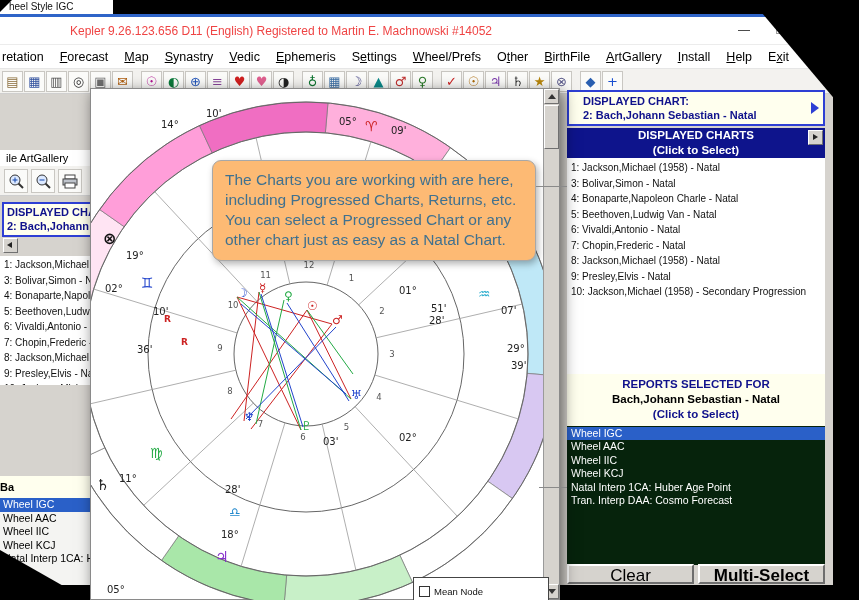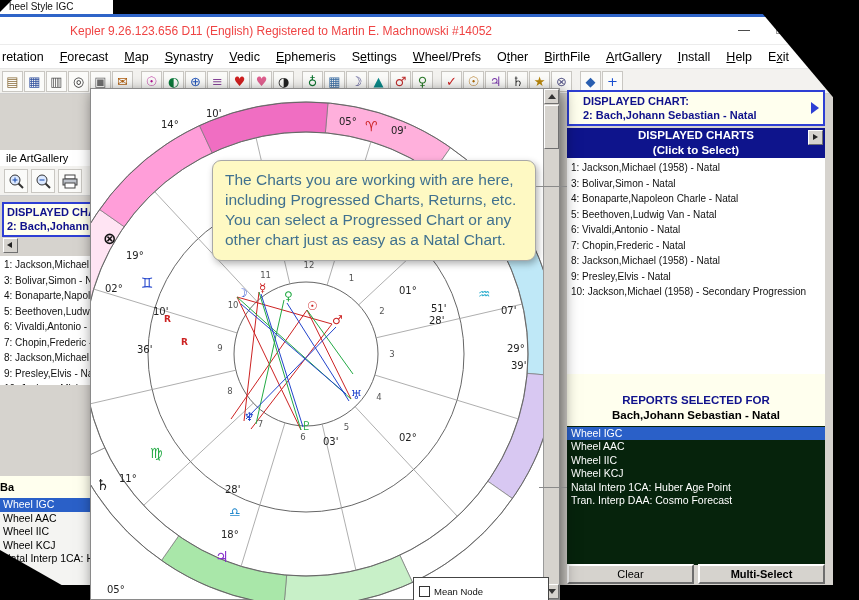--- a/index.html
+++ b/index.html
@@ -31,27 +31,27 @@
   #calc-header{position:absolute;left:567px;top:128px;width:258px;height:30px;background:#0e148c;color:#fff;
                font-weight:bold;font-size:11.5px;text-align:center;line-height:15px;z-index:2;}
   #calc-scroll{position:absolute;right:2px;top:2px;width:13px;height:13px;background:#d6d3ce;
                border:1px solid;border-color:#fff #707070 #707070 #fff;}
   #calc-scroll::after{content:"";position:absolute;left:4px;top:3px;border-top:3px solid transparent;
                border-bottom:3px solid transparent;border-left:5px solid #222;}
   #calc-list{position:absolute;left:567px;top:158px;width:258px;height:216px;background:#fff;padding-top:2px;z-index:2;}
   .calc-row{font-size:10px;line-height:15.5px;padding-left:4px;color:#101010;white-space:nowrap;overflow:hidden;}
   #reports-header{position:absolute;left:567px;top:374px;width:258px;height:52px;background:#ffffee;
                   text-align:center;font-weight:bold;font-size:11.5px;padding-top:3px;z-index:2;}
-  .rh-blue{color:#10128c;line-height:15px;margin-top:16px;} .rh-black{color:#000;line-height:15px;}
+  .rh-blue{color:#10128c;line-height:15px;} .rh-black{color:#000;line-height:15px;}
   #reports-list{position:absolute;left:567px;top:426px;width:258px;height:138px;background:#06230c;padding-top:1px;z-index:2;}
   .report-row{font-size:10.5px;line-height:13.4px;padding-left:4px;color:#fff;white-space:nowrap;overflow:hidden;}
   .report-row.selected{background:#2a60c8;}
   #panel-buttons{position:absolute;left:567px;top:564px;width:258px;height:20px;display:flex;gap:4px;z-index:2;}
   #panel-buttons button{flex:1;background:#d6d3ce;border:2px solid;border-color:#fff #6e6e6e #6e6e6e #fff;
-                  font-size:11px;font-family:inherit;padding:0;color:#000;}
+                  font-size:17px;font-family:inherit;padding:0;color:#000;}
   #btn-multi{font-weight:bold;}
   
   #top-strip{position:absolute;left:0;top:0;width:104px;height:14px;background:#fff;font-size:10px;
              line-height:14px;padding-left:9px;color:#111;white-space:nowrap;overflow:hidden;z-index:2;}
   #left-frag{position:absolute;left:0;top:150px;width:96px;height:435px;background:#d6d3ce;z-index:2;}
   #lf-menu{position:absolute;left:0;top:0;width:96px;height:16px;background:#fff;font-size:11px;
            line-height:16px;padding-left:6px;white-space:nowrap;overflow:hidden;}
   #lf-icons{position:absolute;left:0;top:16px;width:96px;height:30px;background:#f3f2ef;display:flex;
             align-items:center;gap:3px;padding-left:4px;border-bottom:1px solid #cfcfcf;box-sizing:border-box;}
   .lf-icon{width:22px;height:22px;background:#fbfbf9;border:1px solid #c9c7c2;display:flex;
@@ -80,21 +80,21 @@
   #sb-up::after{content:"";position:absolute;left:3px;top:4px;border-left:4px solid transparent;
           border-right:4px solid transparent;border-bottom:5px solid #333;}
   #sb-down::after{content:"";position:absolute;left:3px;top:4px;border-left:4px solid transparent;
           border-right:4px solid transparent;border-top:5px solid #333;}
   #sb-thumb{position:absolute;left:0;top:16px;width:15px;height:44px;background:#d6d3ce;border:1px solid;
           border-color:#fff #707070 #707070 #fff;box-sizing:border-box;}
   #mean-node-box{position:absolute;left:322px;top:488px;width:136px;height:28px;background:#fff;
           border:1px solid #444;display:flex;align-items:center;gap:4px;padding-left:5px;font-size:9.5px;color:#111;box-sizing:border-box;}
   #mn-check{width:9px;height:9px;border:1px solid #333;background:#fff;flex:none;}
   
-  .callout{position:absolute;background:#fef9c3;border:1px solid #a8a8a8;border-radius:9px;
+  .callout{position:absolute;background:#fdba74;border:1px solid #a8a8a8;border-radius:9px;
            box-shadow:2px 3px 7px rgba(0,0,0,.3);color:#40718f;font-size:15.5px;line-height:1.3;
            padding:9px 12px;z-index:4;}
   #callout-charts{left:212px;top:160px;width:298px;}
   #callout-reports{left:237px;top:448px;width:276px;}
   .conn{position:absolute;height:1px;background:#8a8a8a;z-index:4;}
   #conn1{left:536px;top:186px;width:31px;}
   #conn2{left:539px;top:487px;width:28px;}
   
   .tri{position:absolute;background:#000;z-index:5;}
   #tri-tr{left:751px;top:0;width:108px;height:128px;clip-path:polygon(0 0,100% 0,100% 100%);}

